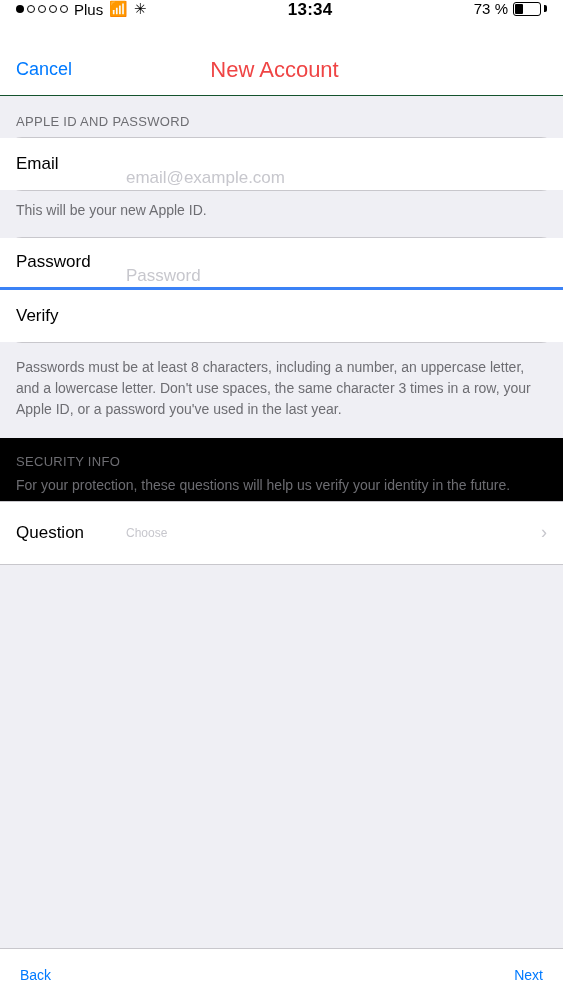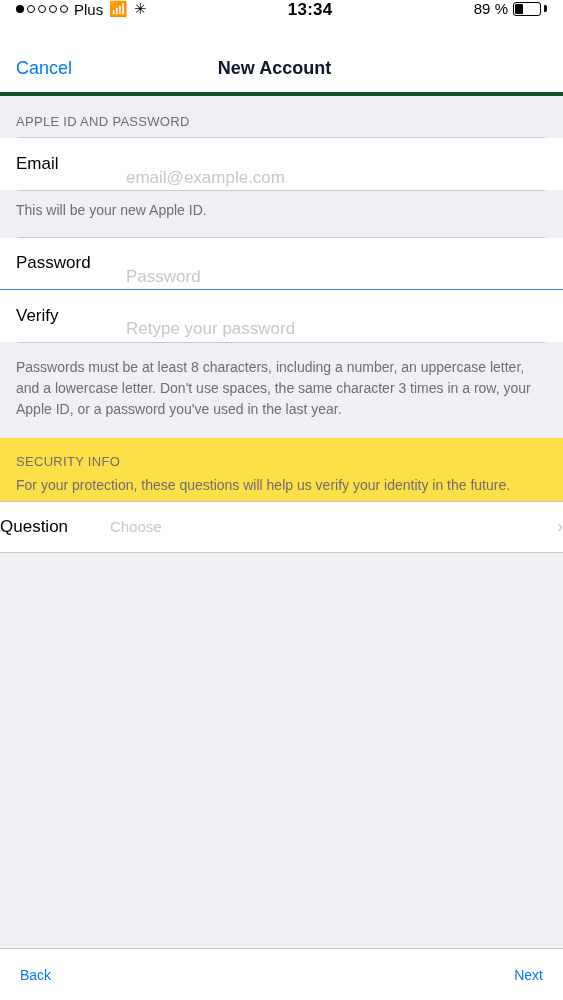--- a/index.html
+++ b/index.html
@@ -92,38 +92,38 @@
       background: #000;
       border-radius: 0 2px 2px 0;
       margin-left: 1px;
     }
 
     
     .nav-bar {
       width: 100%;
       height: 52px;
       background: #fff;
-      border-bottom: 4px solid #14532d;
+      border-bottom: 1px solid #14532d;
       display: flex;
       align-items: center;
       justify-content: space-between;
       padding: 0 16px;
     }
     .nav-cancel {
       font-size: 18px;
       color: #007aff;
       cursor: pointer;
       background: none;
       border: none;
       padding: 0;
     }
     .nav-title {
-      font-size: 18px;
-      font-weight: 700;
-      color: #0f172a;
+      font-size: 22px;
+      font-weight: 400;
+      color: #ef4444;
     }
     .nav-spacer {
       width: 70px;
     }
 
     
     .content {
       width: 100%;
       background: #efeff4;
     }
@@ -145,21 +145,21 @@
       border-top: 1px solid #c8c7cc;
       border-bottom: 1px solid #c8c7cc;
       border-radius: 22px;
     }
 
     .form-row {
       display: flex;
       align-items: center;
       padding: 0 16px;
       height: 52px;
-      border-bottom: 1px solid #3b82f6;
+      border-bottom: 3px solid #3b82f6;
       background: #fff;
     }
     .form-row:last-child {
       border-bottom: none;
     }
 
     .form-label {
       font-size: 17px;
       font-weight: 400;
       color: #000;
@@ -195,55 +195,55 @@
       padding: 14px 31px 18px 16px;
       font-size: 14px;
       color: #6d6d72;
       background: #efeff4;
       line-height: 1.5;
     }
 
     
     .security-section {
       padding: 16px 16px 6px 16px;
-      background: #fde047;
+      background: #000000;
     }
     .security-title {
       font-size: 13px;
       font-weight: 400;
       color: #6d6d72;
       letter-spacing: 0.3px;
       text-transform: uppercase;
       margin-bottom: 6px;
     }
     .security-desc {
       font-size: 14px;
       color: #6d6d72;
       line-height: 1.45;
     }
 
     
     .question-row {
       display: flex;
       align-items: center;
-      padding: 0 0;
-      height: 52px;
+      padding: 0 16px;
+      height: 64px;
       background: #fff;
       border-top: 1px solid #c8c7cc;
       border-bottom: 1px solid #c8c7cc;
     }
     .question-label {
       font-size: 17px;
       color: #000;
       width: 110px;
       flex-shrink: 0;
     }
     .question-value {
       flex: 1;
-      font-size: 15px;
+      font-size: 12px;
       color: #c7c7cd;
     }
     .chevron {
       color: #c7c7cd;
       font-size: 18px;
     }
 
     
     .bottom-toolbar {
       position: absolute;
@@ -278,21 +278,21 @@
       <div class="dot empty"></div>
       <div class="dot empty"></div>
       <div class="dot empty"></div>
     </div>
     <span class="carrier-text">Plus</span>
     <span class="wifi-icon">📶</span>
     <span class="loading-icon">✳</span>
   </div>
   <div class="status-center">13:34</div>
   <div class="status-right">
-    <span>89 %</span>
+    <span>73 %</span>
     <div class="battery-container">
       <div class="battery-body">
         <div class="battery-fill"></div>
       </div>
       <div class="battery-tip"></div>
     </div>
   </div>
 </div>
 
 <div class="nav-bar">
@@ -314,21 +314,20 @@
 
   <div class="helper-text">This will be your new Apple ID.</div>
 
   <div class="form-group">
     <div class="form-row">
       <span class="form-label">Password</span>
       <input class="form-input" type="password" placeholder="Password" style="">
     </div>
     <div class="form-row">
       <span class="form-label">Verify</span>
-      <input class="form-input" type="password" placeholder="Retype your password" style="">
     </div>
   </div>
 
   <div class="password-hint">Passwords must be at least 8 characters, including a number, an uppercase letter, and a lowercase letter. Don't use spaces, the same character 3 times in a row, your Apple ID, or a password you've used in the last year.</div>
 
   <div class="security-section">
     <div class="security-title">SECURITY INFO</div>
     <div class="security-desc">For your protection, these questions will help us verify your identity in the future.</div>
   </div>
 

